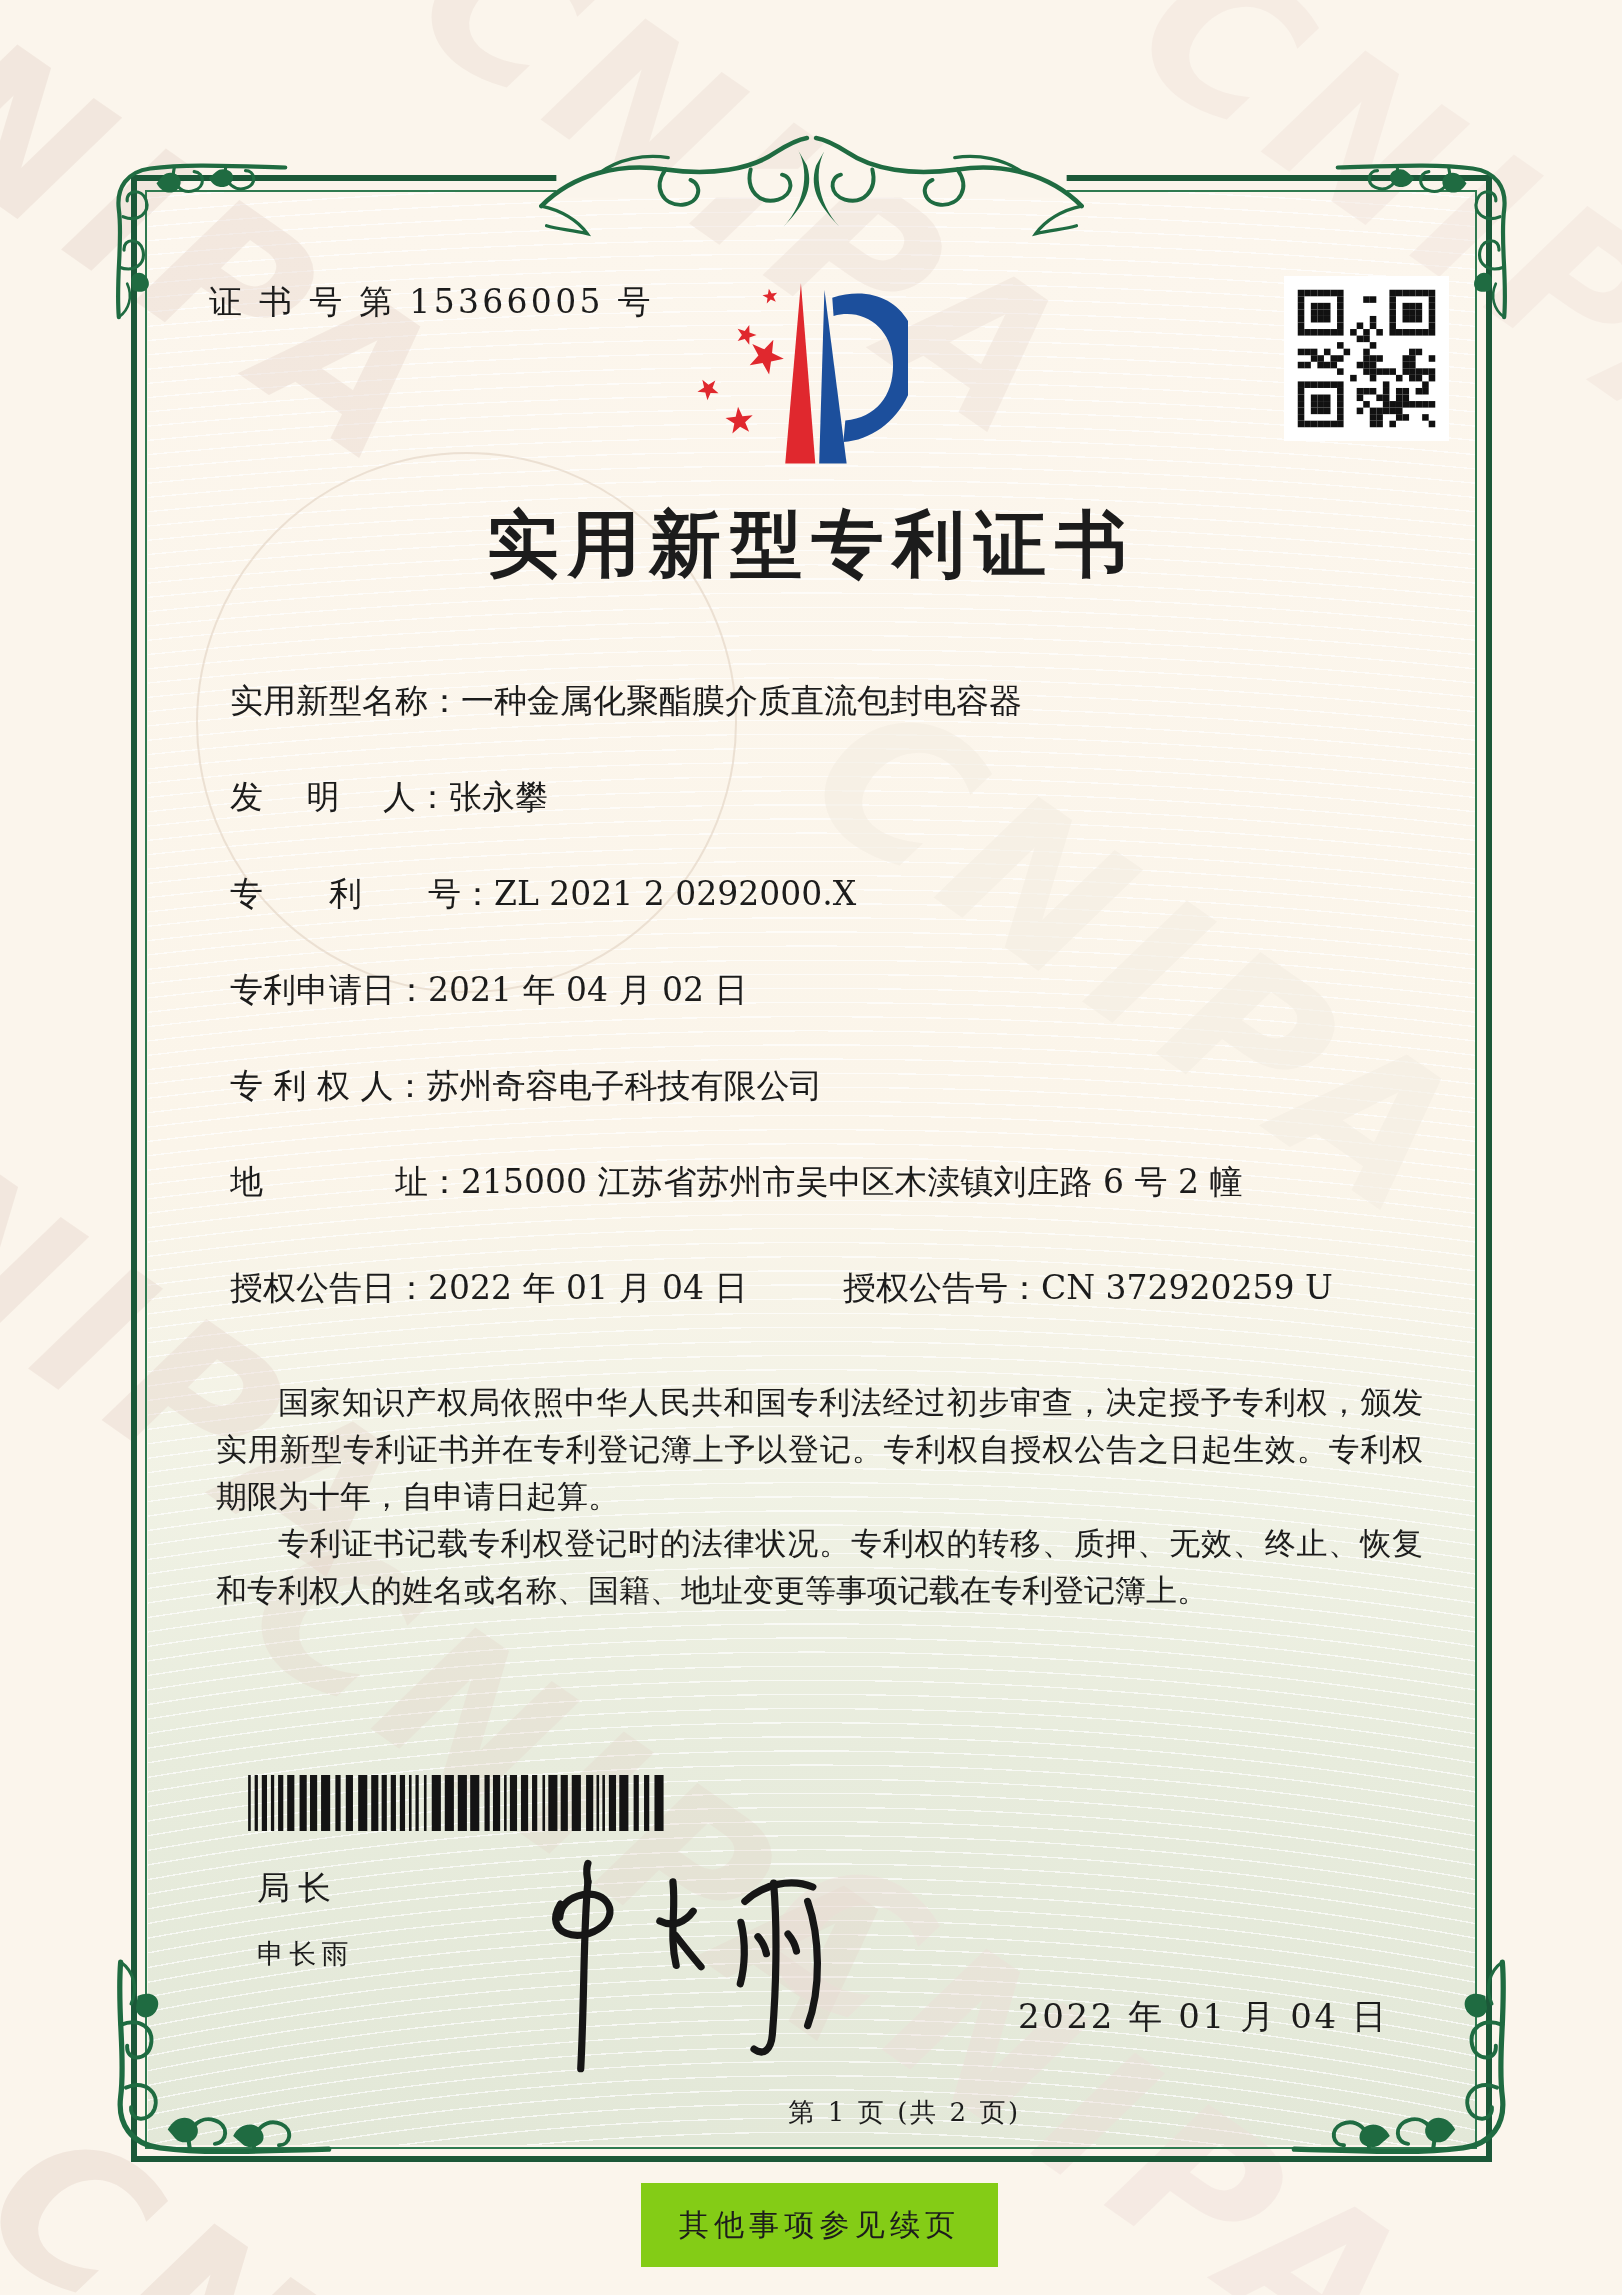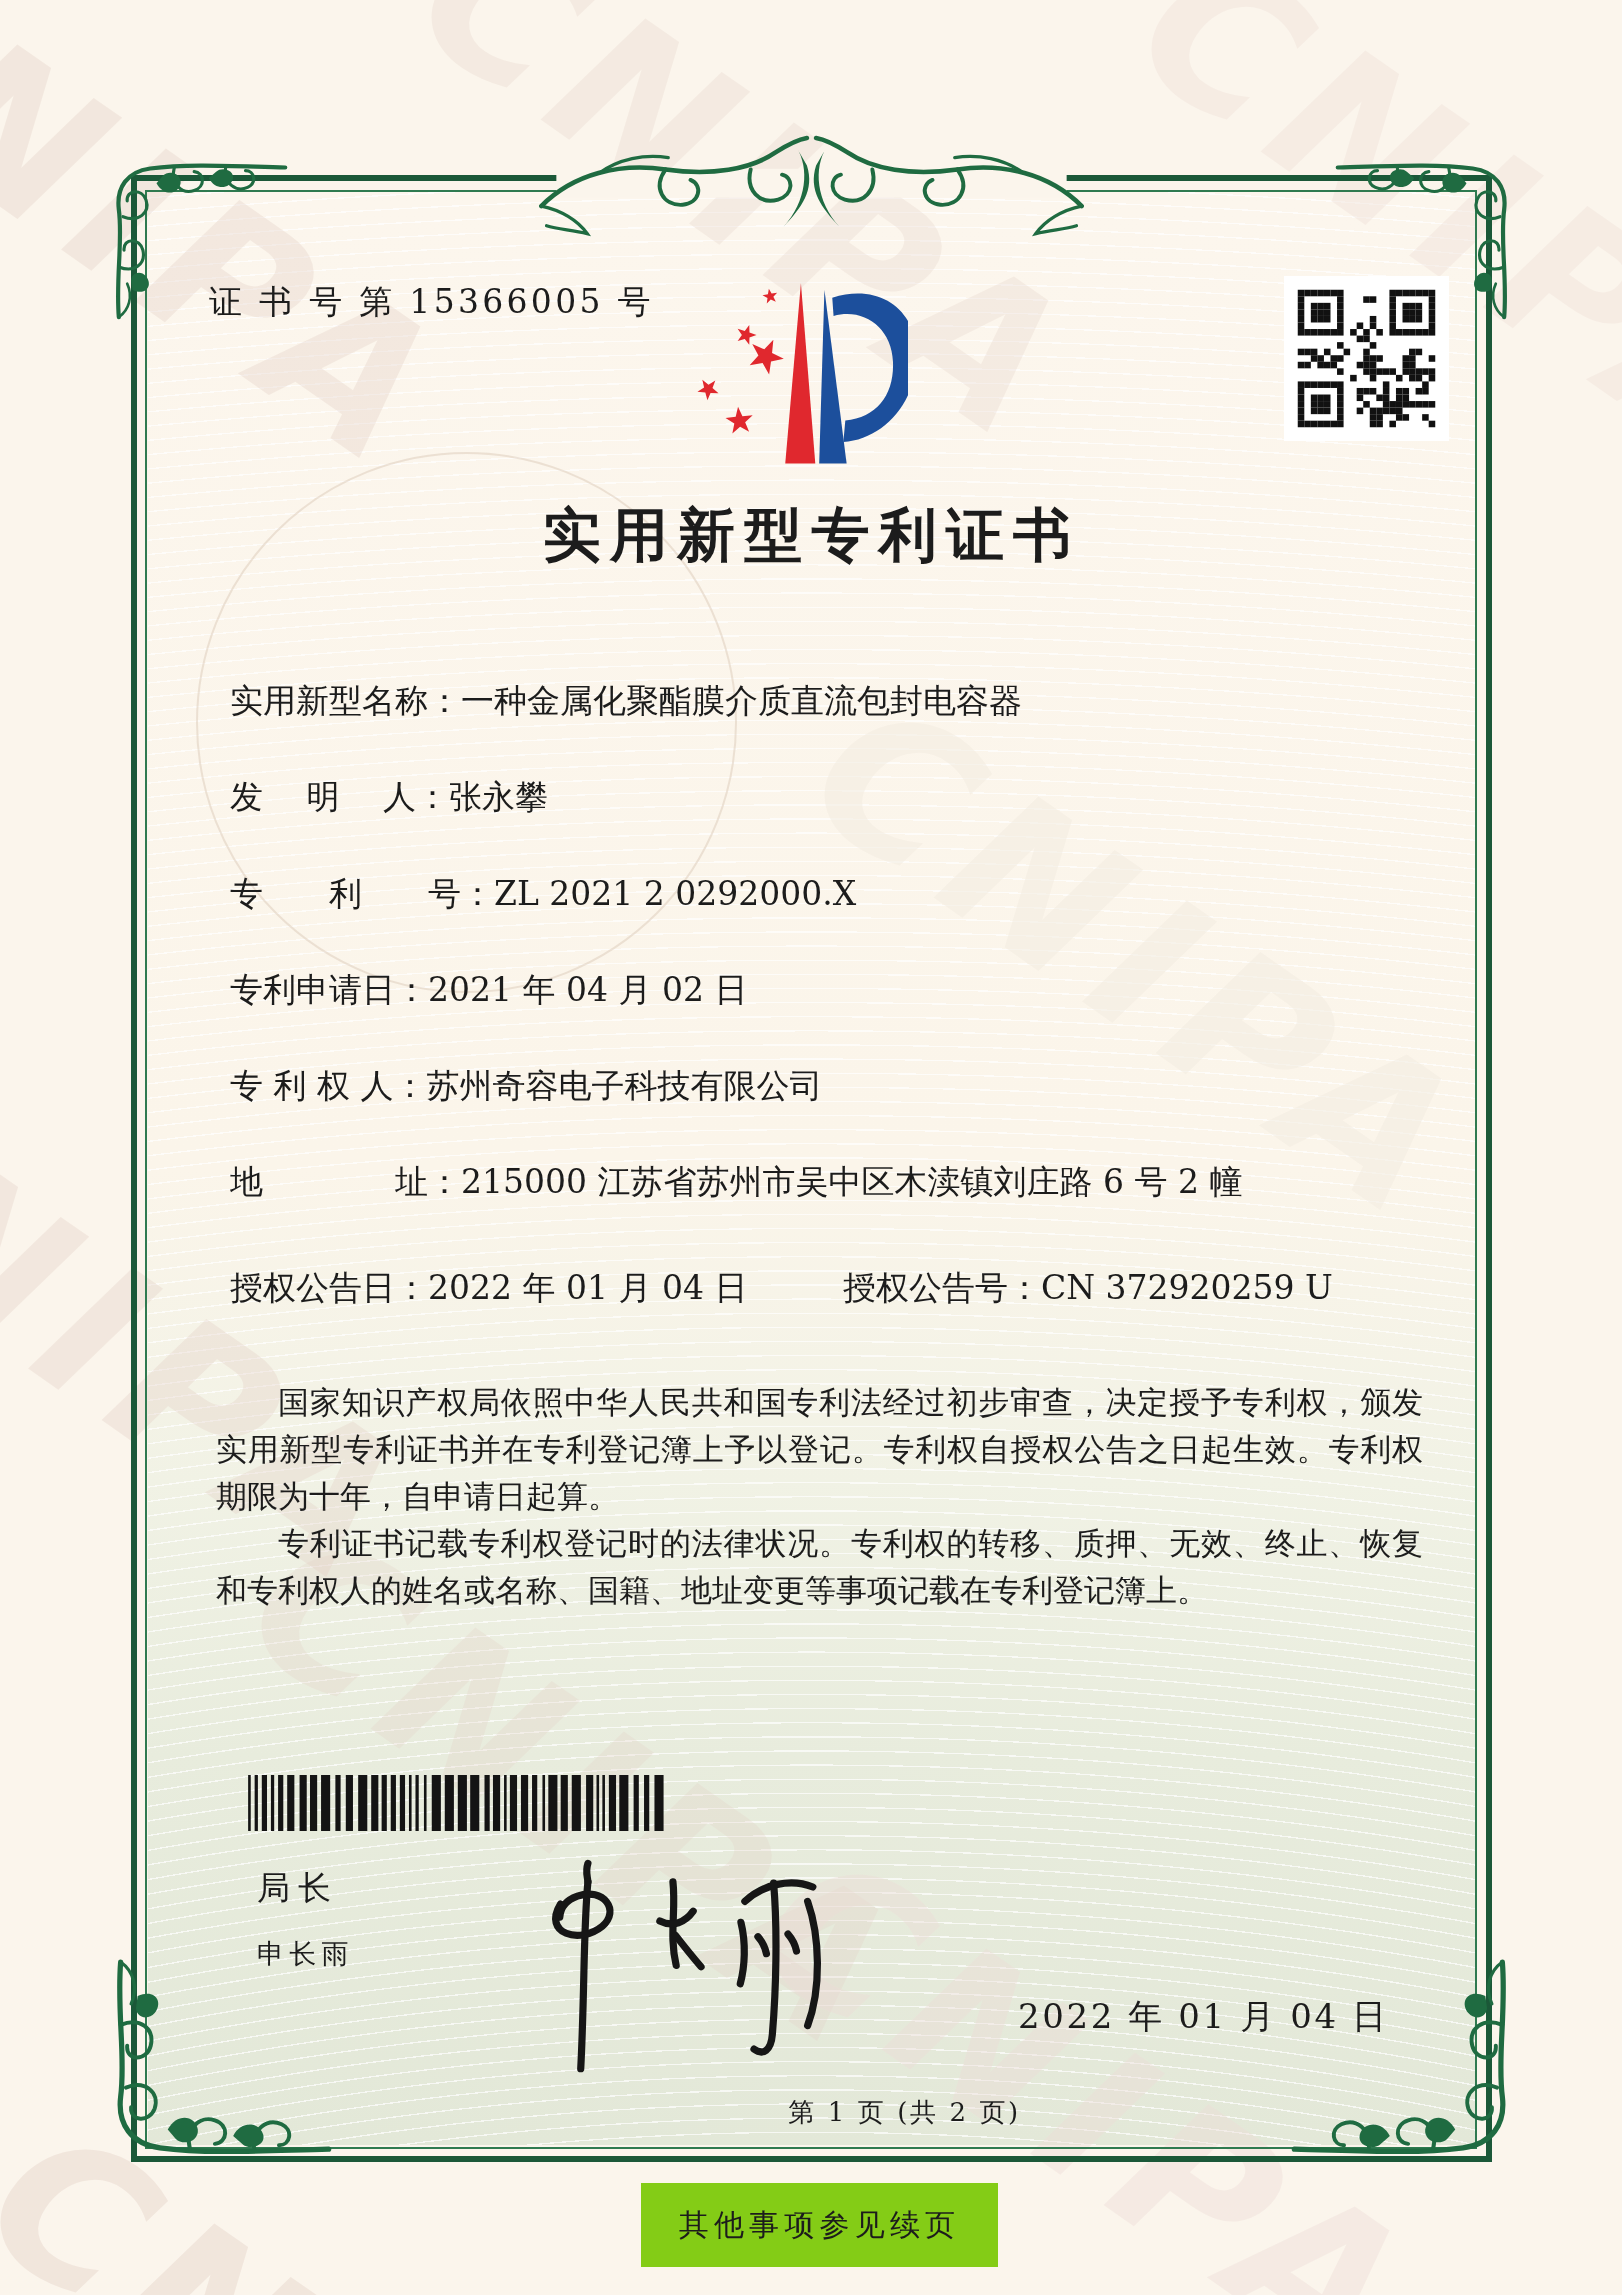--- a/index.html
+++ b/index.html
@@ -24,21 +24,21 @@
   .watermark{position:absolute;z-index:1;white-space:nowrap;pointer-events:none;
     font-family:"DejaVu Sans","Liberation Sans",sans-serif;font-weight:bold;font-style:italic;
     font-size:196px;letter-spacing:17px;color:#e3d0c6;transform:rotate(35deg);transform-origin:left top;}
   .circle-wm{position:absolute;left:196px;top:452px;width:537px;height:537px;border-radius:50%;
     border:2px solid rgba(223,205,190,.55);z-index:1;pointer-events:none;}
 
   .cert-no{position:absolute;left:209px;top:280px;font-size:33px;letter-spacing:3.3px;z-index:2;}
   .logo{position:absolute;left:686px;top:270px;width:222px;height:216px;z-index:2;}
   .qr{position:absolute;left:1284px;top:276px;width:165px;height:165px;background:#fff;z-index:2;}
   .cert-title{position:absolute;left:131px;top:497px;width:1361px;text-align:center;
-    font-size:58px;font-weight:bold;letter-spacing:9.2px;z-index:2;}
+    font-size:72px;font-weight:bold;letter-spacing:9.2px;z-index:2;}
 
   .field-row{position:absolute;left:230px;font-size:33px;z-index:2;white-space:pre;}
   .field-row .lbl{white-space:pre;}
   .grant-b{position:absolute;left:843px;font-size:33px;z-index:2;white-space:pre;}
 
   .paras{position:absolute;left:216px;top:1332px;width:1207px;font-size:31px;line-height:47px;
     text-align:justify;z-index:2;margin-top:47px;}
   .paras p{margin:0;text-indent:2em;}
 
   .barcode{position:absolute;left:247px;top:1775px;z-index:2;}

